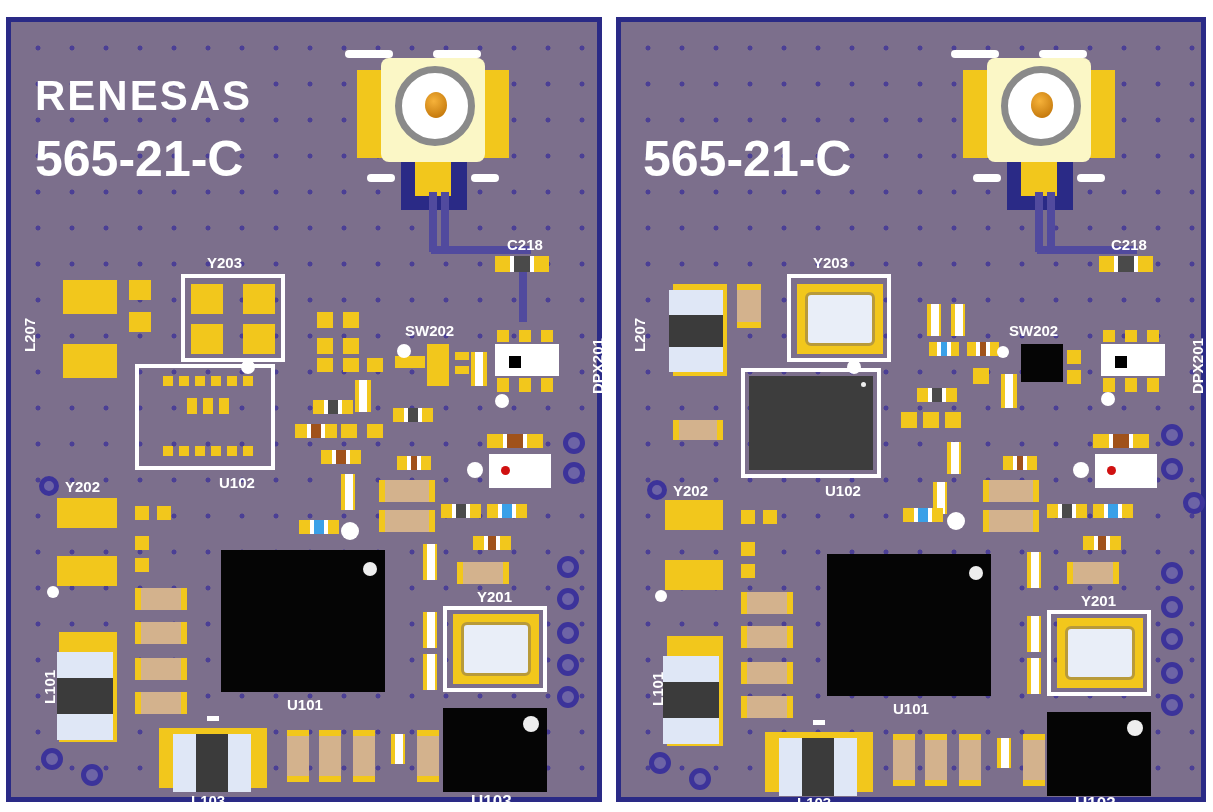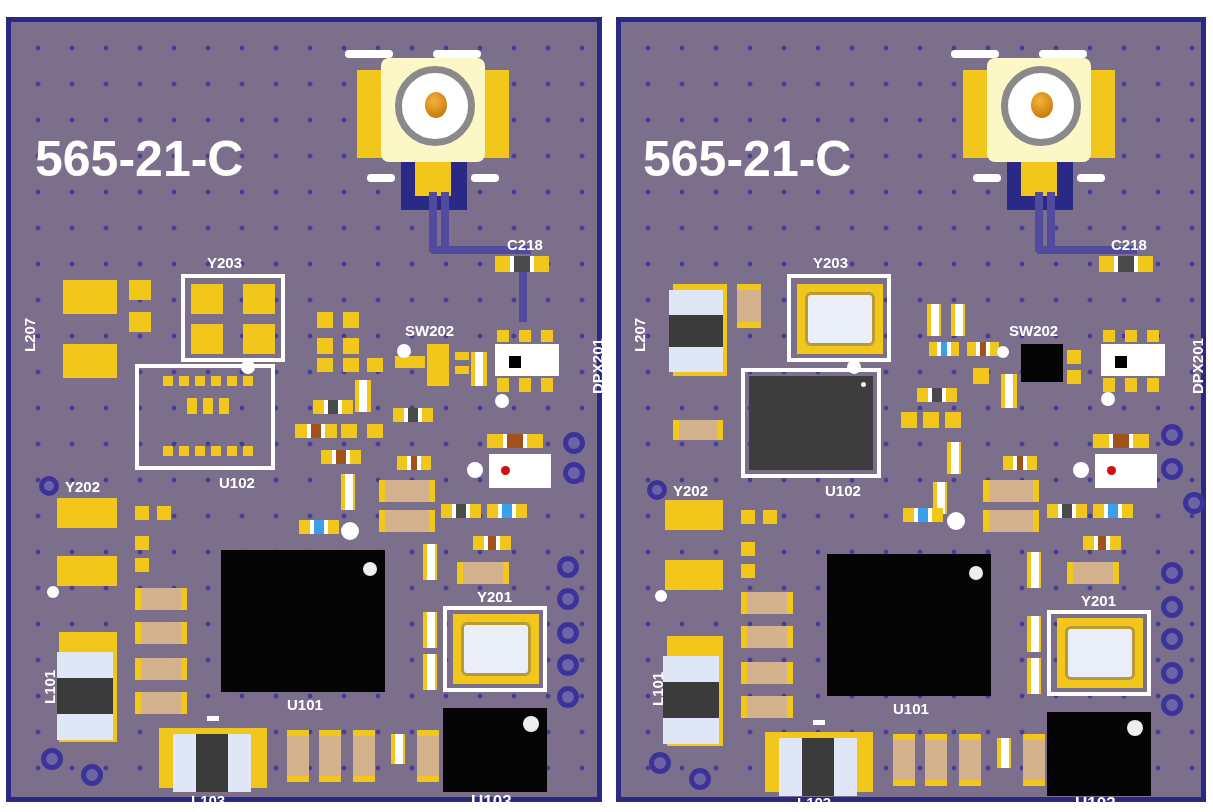--- a/index.html
+++ b/index.html
@@ -38,20 +38,21 @@
   .coax-body { position:absolute; background:#fbf7c6; border-radius:8px; }
   .coax-ring { position:absolute; border-radius:50%; background:#ffffff; border:7px solid #8a8a8a; box-sizing:border-box; }
   .coax-pin { position:absolute; border-radius:50%; background:radial-gradient(circle at 40% 35%, #f6b23a, #b86a00); }
   .logo { color:#fff; font-weight:bold; letter-spacing:2px; position:absolute; font-family:"Liberation Sans", sans-serif; }
 </style>
 </head>
 <body>
 
 <div id="board-left" class="board">
 
+  <div class="logo" style="left:24px;top:50px;font-size:42px;">RENESAS</div>
   <div class="logo" style="left:24px;top:108px;font-size:50px;letter-spacing:0;">565-21-C</div>
 
   <div class="el" style="left:342px;top:14px;width:150px;height:150px;">
     <div class="el" style="left:0;top:14px;width:26px;height:16px;background:#fff;border-radius:8px;left:-8px;top:14px;width:48px;height:8px;"></div>
     <div class="el" style="left:80px;top:14px;width:48px;height:8px;background:#fff;border-radius:4px;"></div>
     <div class="el coax-base" style="left:4px;top:34px;width:152px;height:88px;"></div>
     <div class="coax-body" style="left:28px;top:22px;width:104px;height:104px;"></div>
     <div class="coax-ring" style="left:42px;top:30px;width:80px;height:80px;"></div>
     <div class="coax-pin" style="left:72px;top:56px;width:22px;height:26px;"></div>
     <div class="el" style="left:48px;top:126px;width:66px;height:48px;background:#2a2a86;"></div>

